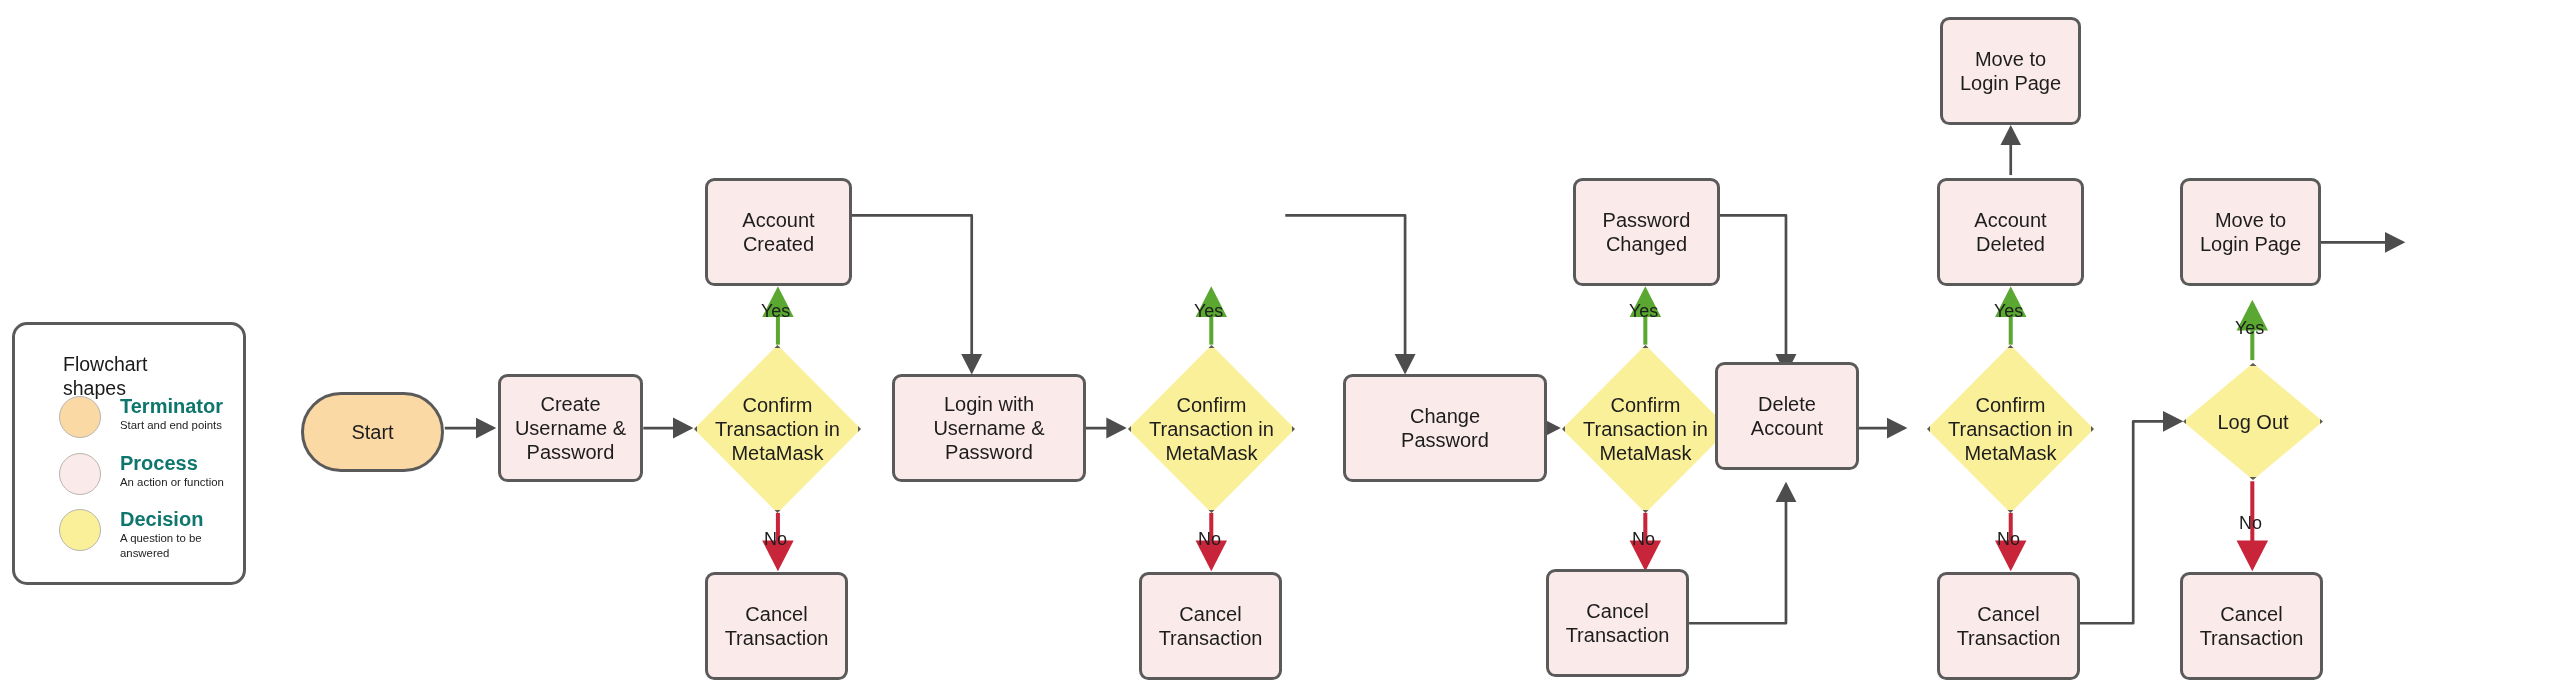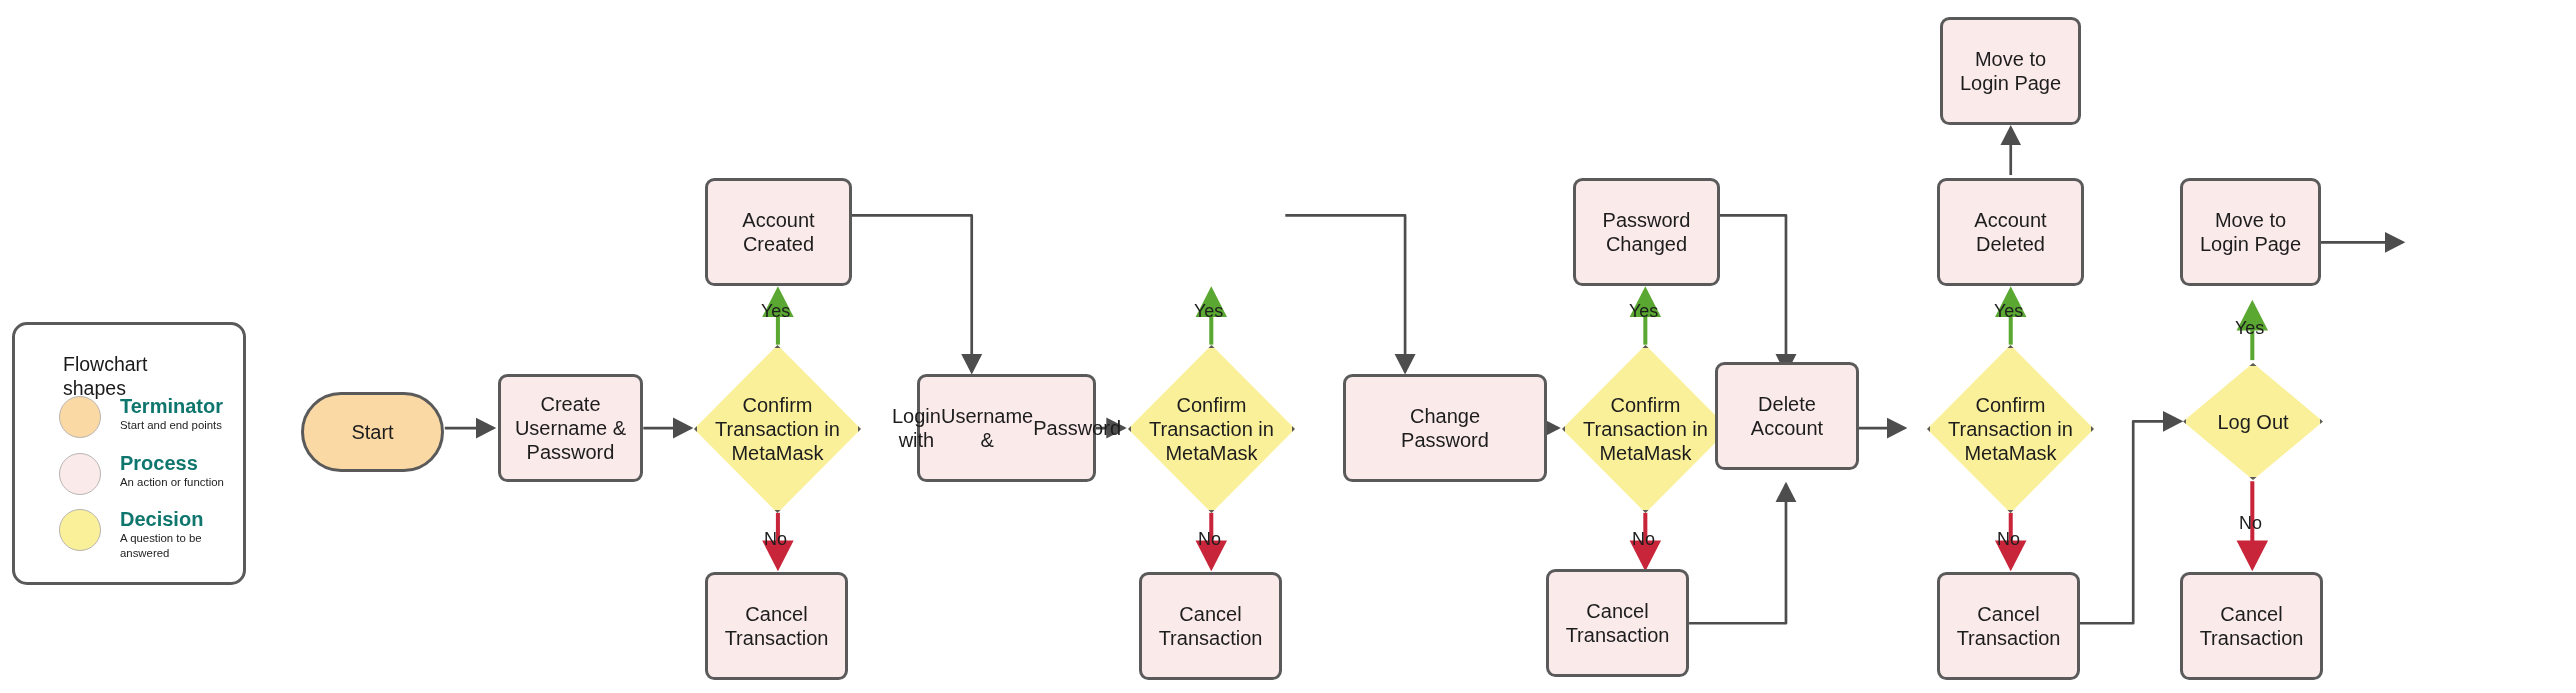--- a/index.html
+++ b/index.html
@@ -141,21 +141,21 @@
   <div class="node proc" style="left:705px;top:178px;width:147px;height:108px;flex-direction:column">
     <span>Account</span>
     <span>Created</span>
   </div>
 
   <div class="node proc" style="left:705px;top:572px;width:143px;height:108px;flex-direction:column">
     <span>Cancel</span>
     <span>Transaction</span>
   </div>
 
-  <div class="node proc" style="left:917px;top:374px;width:179px;height:108px;flex-direction:row">
+  <div class="node proc" style="left:892px;top:374px;width:194px;height:108px;flex-direction:column">
     <span>Login with</span>
     <span>Username &amp;</span>
     <span>Password</span>
   </div>
 
   <div class="dia-wrap" style="left:1128px;top:345px;width:167px;height:168px">
     <div class="dia-shape"></div>
     <div class="dia-lbl" style="flex-direction:column">
       <span>Confirm</span>
       <span>Transaction in</span>

